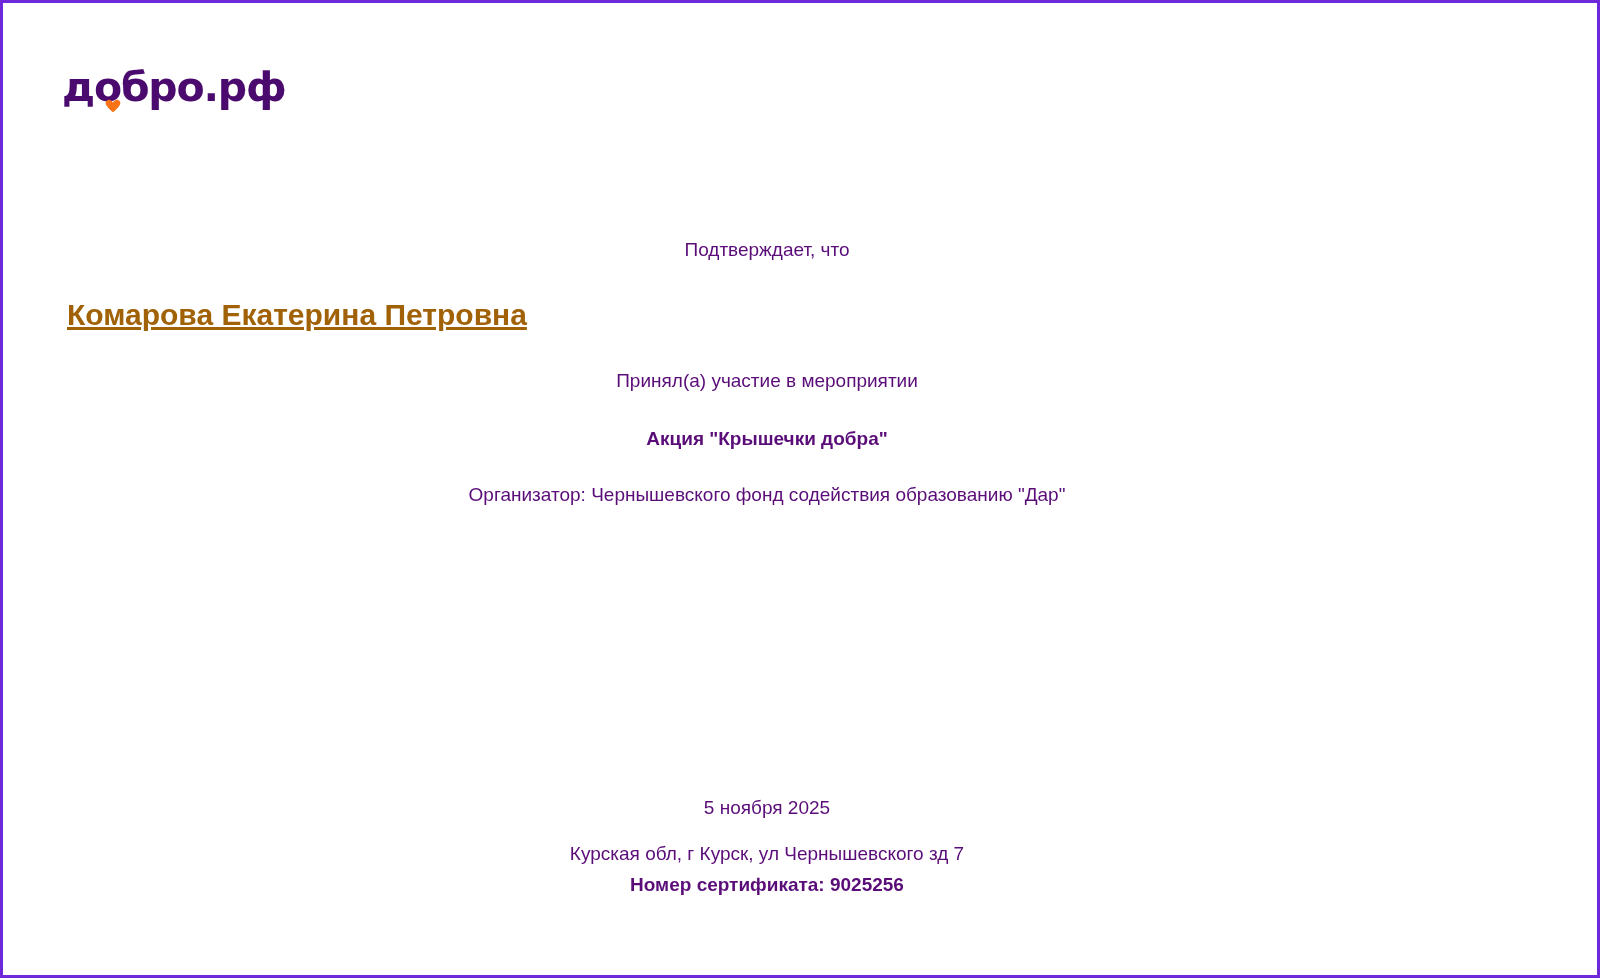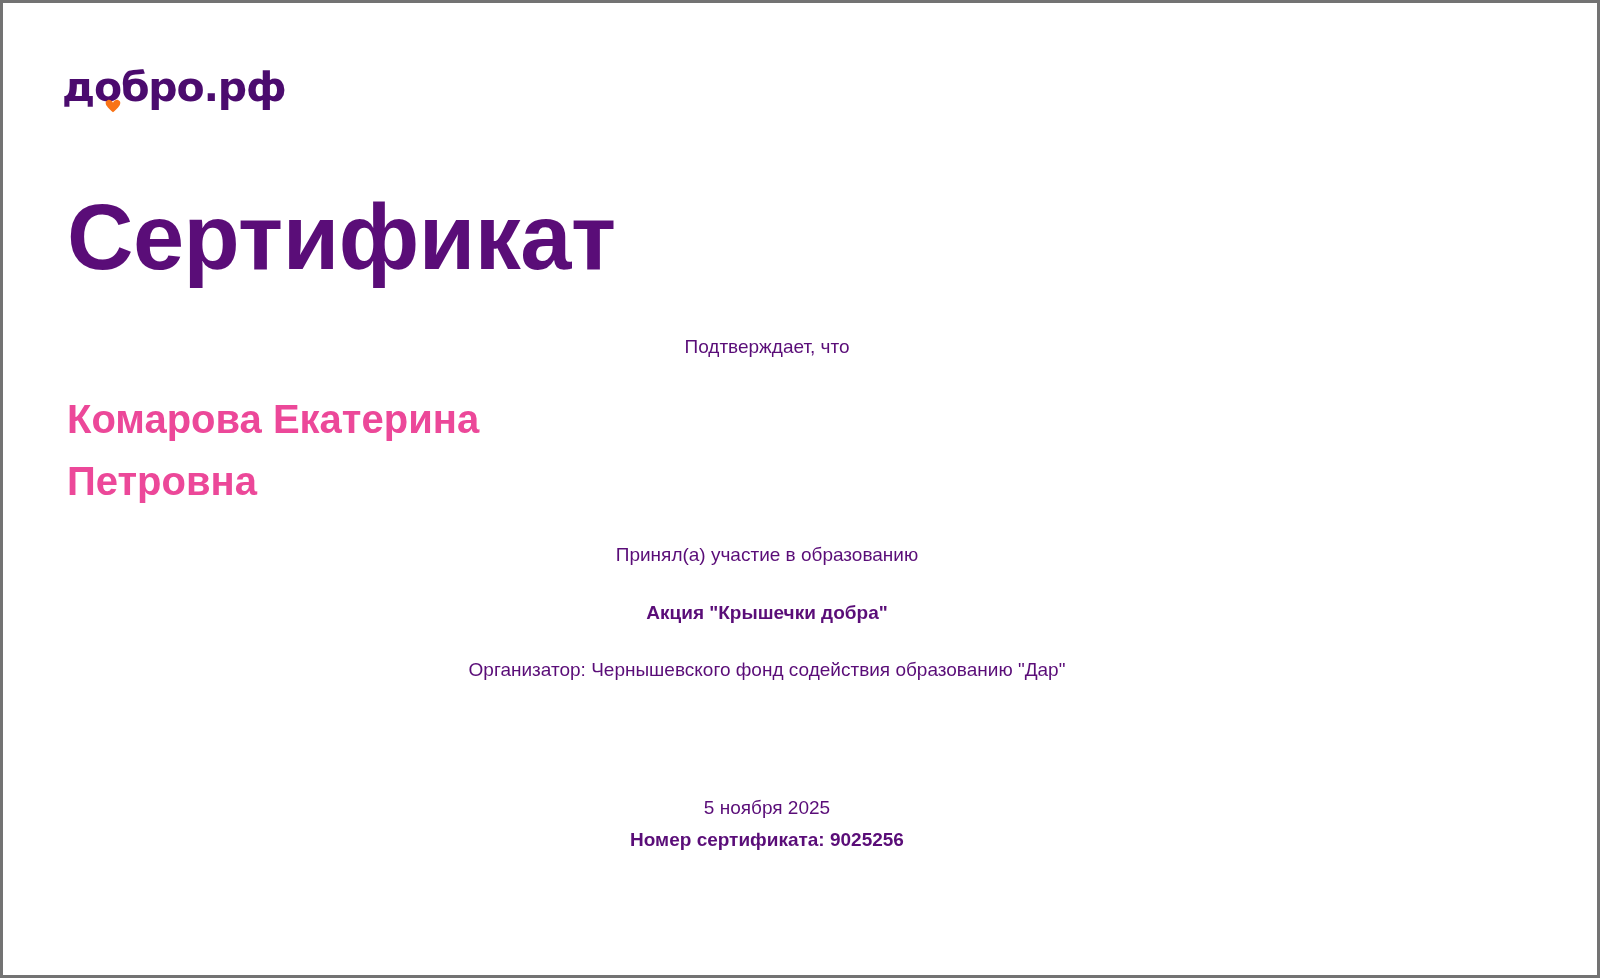--- a/index.html
+++ b/index.html
@@ -14,21 +14,21 @@
     font-family: "Liberation Sans", sans-serif;
     overflow: hidden;
   }
 
   #certificate-page {
     position: relative;
     box-sizing: border-box;
     width: 1600px;
     height: 978px;
     background: #ffffff;
-    border: 3px solid #737373;
+    border: 3px solid #6d28d9;
   }
 
   
   #brand-logo {
     position: absolute;
     left: 59px;
     top: 62px;
     width: 240px;
     height: 56px;
   }
@@ -75,25 +75,26 @@
     text-align: center;
   }
 
   #confirms-label {
     margin-top: 48px;
   }
 
   #recipient-name {
     font-family: "Liberation Sans", sans-serif;
     font-weight: bold;
-    font-size: 40px;
+    font-size: 30px;
     line-height: 1.55;
-    color: #ec4899;
+    color: #a16207;
     margin: 29px 0 0 0;
     max-width: 580px;
+    text-decoration: underline;
   }
 
   #participation-label {
     margin-top: 30px;
   }
 
   #event-title {
     font-weight: bold;
     margin-top: 32px;
   }
@@ -136,33 +137,33 @@
                  c0.3 -0.8 2.0 -3.9 5.1 -2.8
                  c4.0 1.4 1.4 5.6 1.4 5.6
                  c-1.6 2.6 -4.6 5.3 -6.5 6.7
                  c-1.9 -1.4 -4.9 -4.1 -6.5 -6.7 z" fill="#F97316"></path>
       </g>
     </svg>
   </div>
 
   <div id="certificate-body">
 
-    <h1 id="certificate-title">Сертификат</h1>
 
     <p id="confirms-label" class="body-line">Подтверждает, что</p>
 
     <p id="recipient-name">Комарова Екатерина Петровна</p>
 
-    <p id="participation-label" class="body-line">Принял(а) участие в образованию</p>
+    <p id="participation-label" class="body-line">Принял(а) участие в мероприятии</p>
 
     <p id="event-title" class="body-line">Акция "Крышечки добра"</p>
 
     <p id="organizer-line" class="body-line">Организатор: Чернышевского фонд содействия образованию "Дар"</p>
   </div>
 
   <div id="certificate-footer">
     <p id="issue-date" class="body-line">5 ноября 2025</p>
 
+    <p id="issue-place" class="body-line">Курская обл, г Курск, ул Чернышевского зд 7</p>
 
     <p id="certificate-number" class="body-line">Номер сертификата: 9025256</p>
   </div>
 
 </div>
 
 </body></html>

